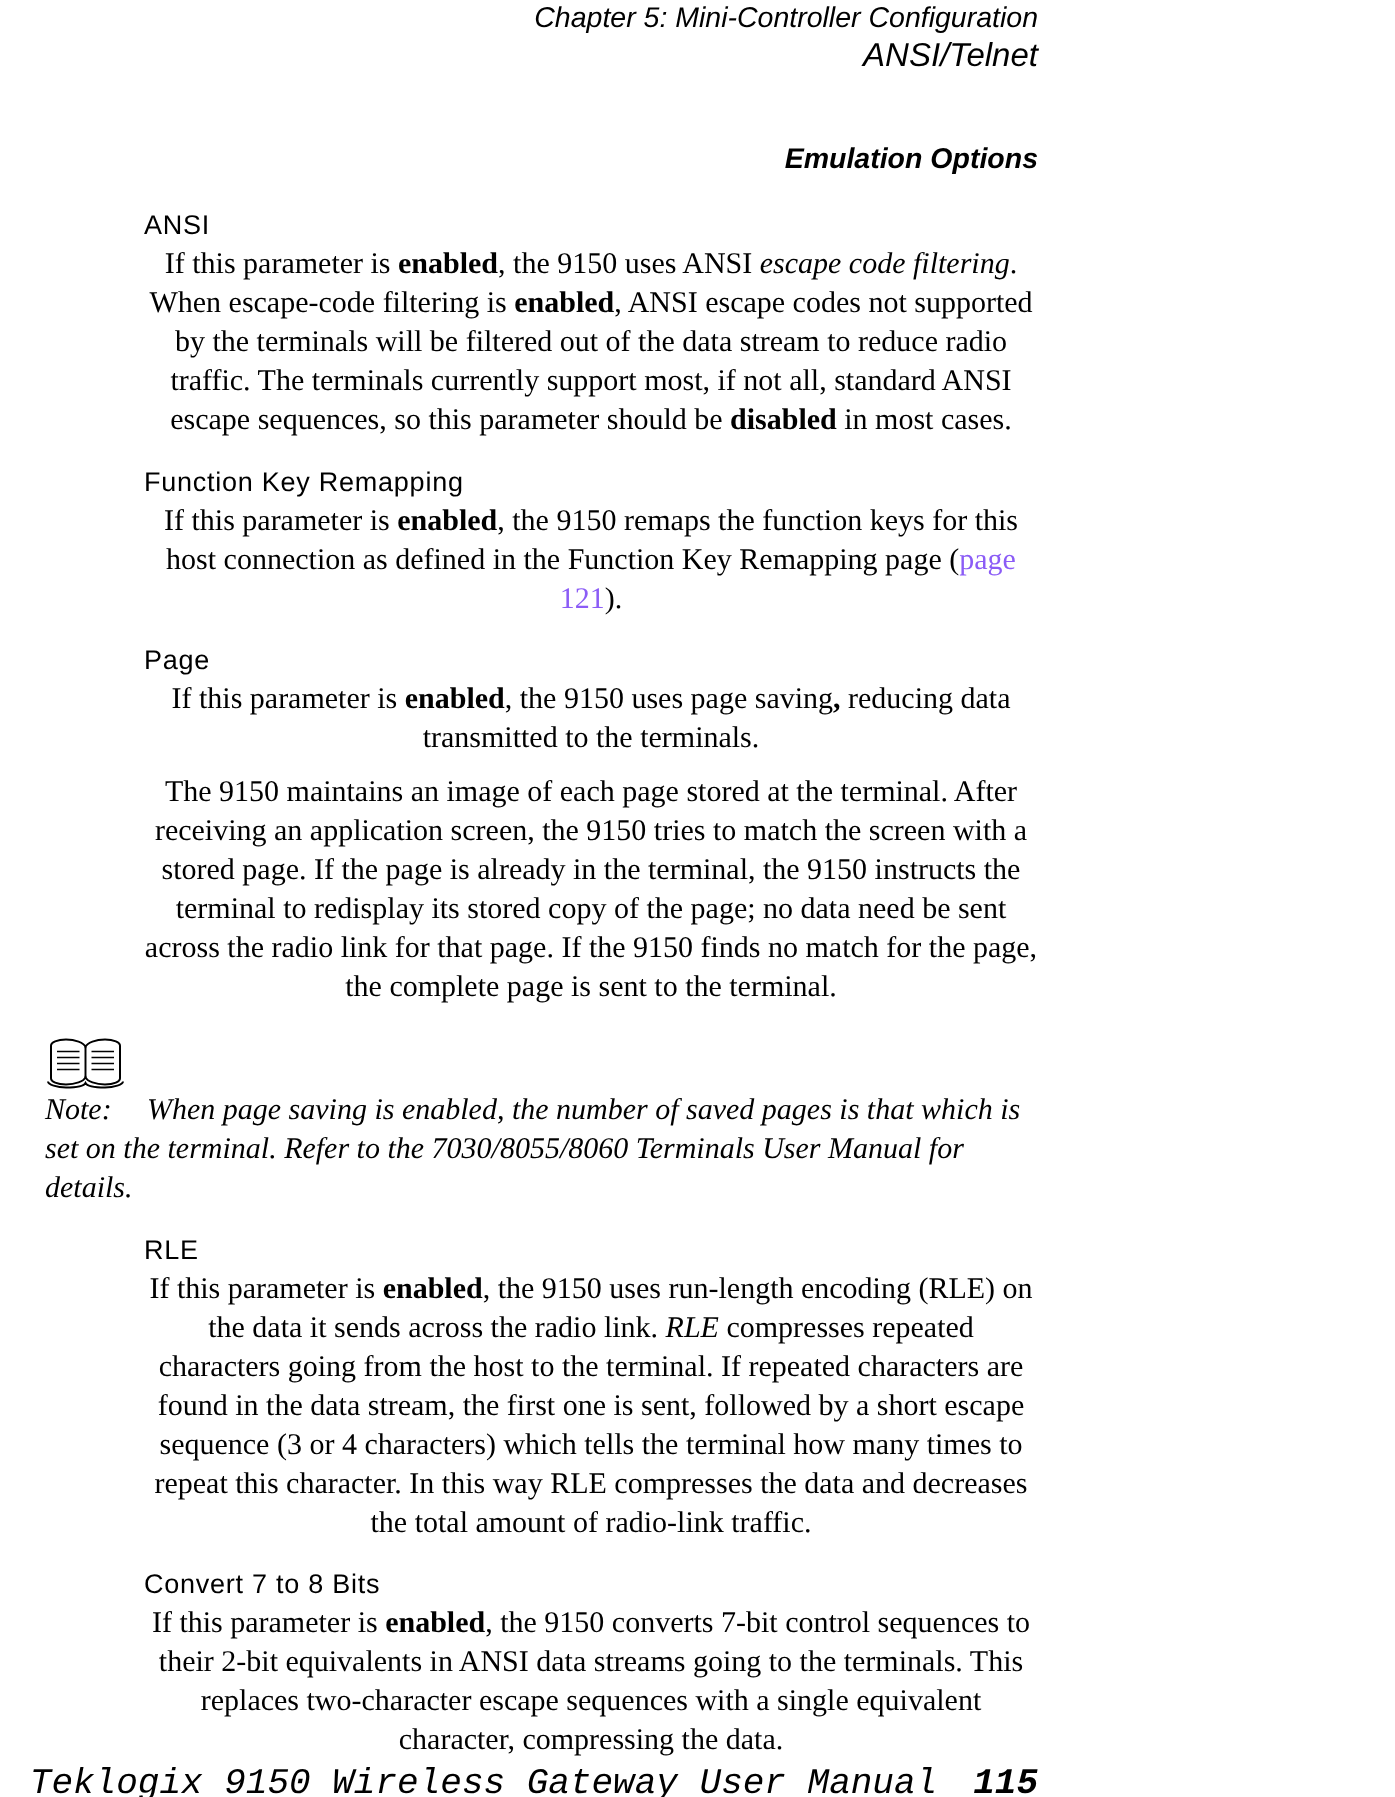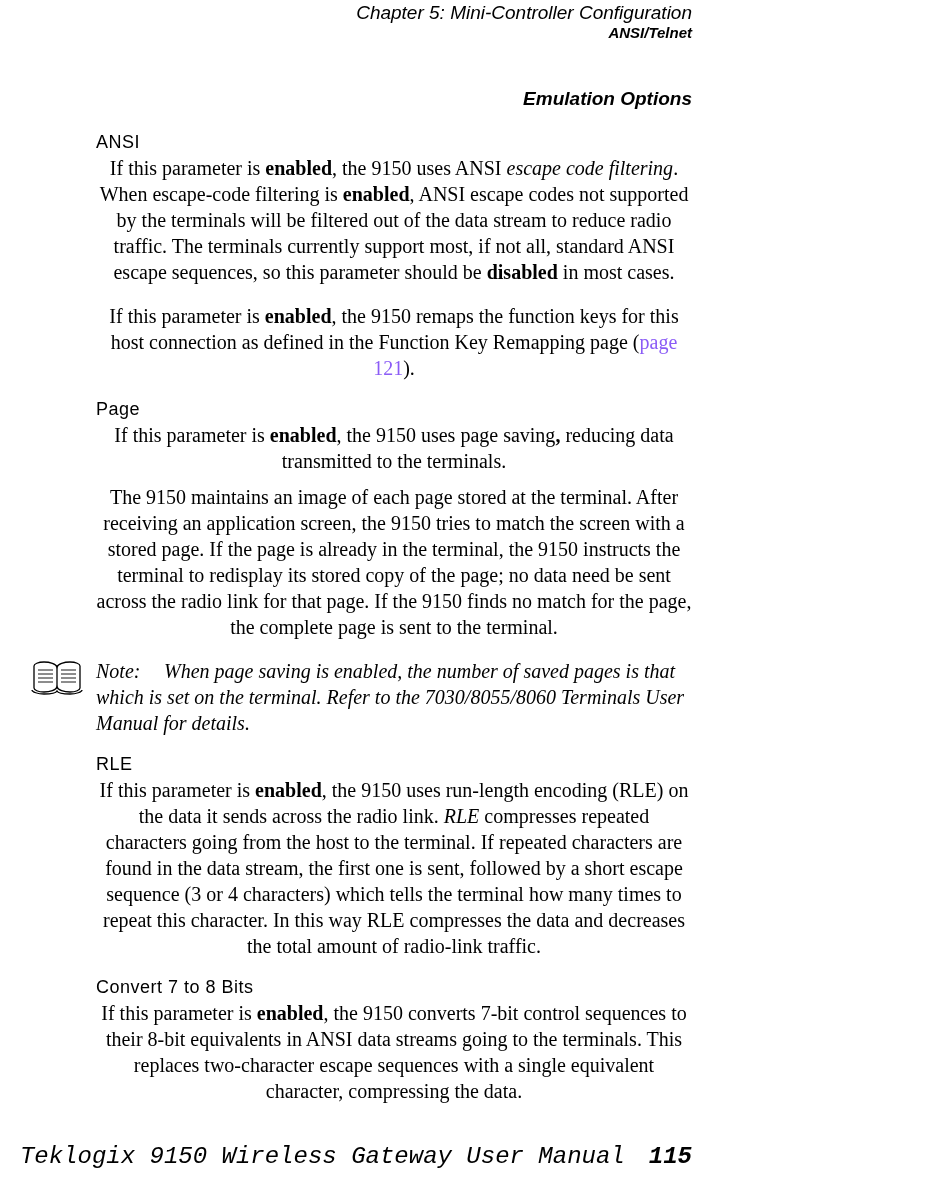--- a/index.html
+++ b/index.html
@@ -27,22 +27,22 @@
     padding-top: 2px;
     margin-bottom: 22px;
   }
   .header .chapter {
     font-style: italic;
     font-size: 19px;
     font-weight: 400;
   }
   .header .sub1 {
     font-style: italic;
-    font-size: 15px;
-    font-weight: 700;
+    font-size: 22px;
+    font-weight: 400;
   }
   .header .sub2 {
     font-style: italic;
     font-size: 19px;
     font-weight: 700;
     margin-top: 47px;
   }
 
   .section-title {
     font-family: "Arial Narrow", "Helvetica Condensed", Arial, sans-serif;
@@ -63,20 +63,21 @@
 
   .b { font-weight: 700; }
   .i { font-style: italic; }
 
   .link { color: #8b5cf6; }
 
   .note-row {
     display: flex;
     align-items: flex-start;
     margin: 4px 0 18px -66px;
+    flex-direction: column;
   }
   .note-icon {
     flex: 0 0 auto;
     width: 54px;
     height: 36px;
     margin-right: 12px;
     margin-top: 2px;
   }
   .note-text {
     font-style: italic;
@@ -116,20 +117,21 @@
     <div class="chapter">Chapter 5:  Mini-Controller Configuration</div>
     <div class="sub1">ANSI/Telnet</div>
     <div class="sub2">Emulation Options</div>
   </div>
 
   <div class="section-title">ANSI</div>
   <p class="body">
     <span>If this parameter is </span><span class="b">enabled</span><span>, the 9150 uses ANSI </span><span class="i">escape code filtering</span><span>. When escape-code filtering is </span><span class="b">enabled</span><span>, ANSI escape codes not supported by the terminals will be filtered out of the data stream to reduce radio traffic. The terminals currently support most, if not all, standard ANSI escape sequences, so this parame­ter should be </span><span class="b">disabled</span><span> in most cases.</span>
   </p>
 
+  <div class="section-title">Function Key Remapping</div>
   <p class="body">
     <span>If this parameter is </span><span class="b">enabled</span><span>, the 9150 remaps the function keys for this host connection as defined in the Function Key Remapping page (</span><span class="link">page 121</span><span>).</span>
   </p>
 
   <div class="section-title">Page</div>
   <p class="body nogap">
     <span>If this parameter is </span><span class="b">enabled</span><span>, the 9150 uses page saving</span><span class="b">,</span><span> reducing data transmitted to the terminals.</span>
   </p>
   <p class="body">The 9150 maintains an image of each page stored at the terminal. After receiving an application screen, the 9150 tries to match the screen with a stored page. If the page is already in the terminal, the 9150 instructs the terminal to redisplay its stored copy of the page; no data need be sent across the radio link for that page. If the 9150 finds no match for the page, the complete page is sent to the terminal.</p>
 
@@ -147,20 +149,20 @@
     </div>
   </div>
 
   <div class="section-title">RLE</div>
   <p class="body">
     <span>If this parameter is </span><span class="b">enabled</span><span>, the 9150 uses run-length encoding (RLE) on the data it sends across the radio link. </span><span class="i">RLE</span><span> compresses repeated characters going from the host to the terminal. If repeated characters are found in the data stream, the first one is sent, followed by a short escape sequence (3 or 4 characters) which tells the terminal how many times to repeat this character. In this way RLE compresses the data and decreases the total amount of radio-link traffic.</span>
   </p>
 
   <div class="section-title">Convert 7 to 8 Bits</div>
   <p class="body">
-    <span>If this parameter is </span><span class="b">enabled</span><span>, the 9150 converts 7-bit control sequences to their 8-bit equivalents in ANSI data streams going to the terminals. This replaces two-charac­ter escape sequences with a single equivalent character, compressing the data.</span>
+    <span>If this parameter is </span><span class="b">enabled</span><span>, the 9150 converts 7-bit control sequences to their 2-bit equivalents in ANSI data streams going to the terminals. This replaces two-charac­ter escape sequences with a single equivalent character, compressing the data.</span>
   </p>
 
   <div class="footer">
     <span>Teklogix 9150 Wireless Gateway User Manual</span><span class="pagenum">115</span>
   </div>
 
 </div>
 
 </body></html>

